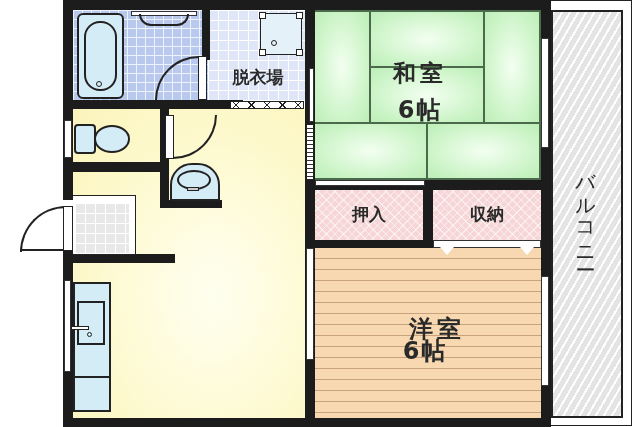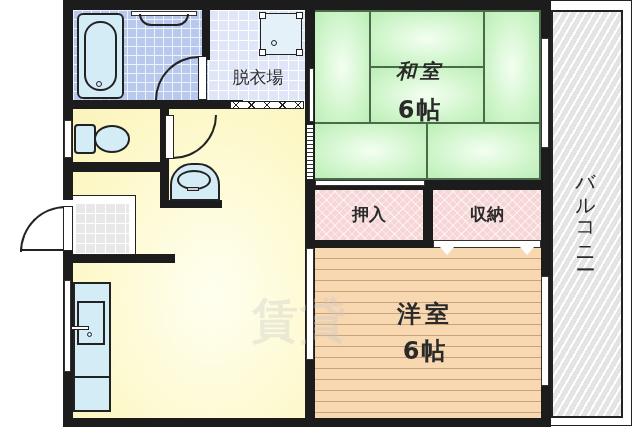--- a/index.html
+++ b/index.html
@@ -93,21 +93,21 @@
   <div class="abs" style="left:198px;top:56px;width:9px;height:44px;background:#fff;border:1.5px solid #222;"></div>
 
   <div class="fixture" style="left:260px;top:13px;width:42px;height:42px;background:#e4f1f8;border-width:1.5px;">
     <div class="abs" style="left:-2px;top:-2px;width:7px;height:7px;background:#fff;border:1.5px solid #222;"></div>
     <div class="abs" style="right:-2px;top:-2px;width:7px;height:7px;background:#fff;border:1.5px solid #222;"></div>
     <div class="abs" style="left:-2px;bottom:-2px;width:7px;height:7px;background:#fff;border:1.5px solid #222;"></div>
     <div class="abs" style="right:-2px;bottom:-2px;width:7px;height:7px;background:#fff;border:1.5px solid #222;"></div>
     <div class="abs" style="left:10px;top:26px;width:6px;height:6px;border:1.5px solid #222;border-radius:50%;"></div>
   </div>
 
-  <div class="label" style="left:218px;top:66px;width:80px;font-size:17px;font-weight:normal;">脱衣場</div>
+  <div class="label" style="left:218px;top:66px;width:80px;font-size:17px;font-weight:bold;">脱衣場</div>
 
   <div class="abs" style="left:230px;top:101px;width:74px;height:8px;background:#fff;
     background-image: repeating-linear-gradient(135deg, transparent 0 5px, #222 5px 6px, transparent 6px 11px), repeating-linear-gradient(45deg, transparent 0 5px, #222 5px 6px, transparent 6px 11px);
     border:1px solid #222;"></div>
 
   <div class="abs" style="left:74px;top:124px;width:22px;height:30px;background:#d4ecf6;border:2px solid #222;border-radius:4px;"></div>
   <div class="abs" style="left:94px;top:125px;width:36px;height:28px;background:#d4ecf6;border:2px solid #222;border-radius:50%;"></div>
   <div class="win" style="left:64px;top:120px;width:8px;height:38px;"></div>
 
   <div class="abs" style="left:165px;top:115px;width:9px;height:44px;background:#fff;border:1.5px solid #222;"></div>
@@ -127,38 +127,37 @@
 
   <div class="fixture" style="left:73px;top:282px;width:38px;height:130px;border-width:2px;">
     <div class="abs" style="left:2px;top:17px;width:28px;height:44px;border:2px solid #222;"></div>
     <div class="abs" style="left:-4px;top:42px;width:18px;height:4px;background:#fff;border:1.5px solid #222;"></div>
     <div class="abs" style="left:12px;top:48px;width:5px;height:5px;border:1.5px solid #222;border-radius:50%;"></div>
     <div class="abs" style="left:-2px;top:92px;width:38px;height:2px;background:#222;"></div>
   </div>
   <div class="win" style="left:64px;top:280px;width:7px;height:92px;"></div>
 
 
-  <div class="label" style="left:200px;top:290px;width:200px;font-size:46px;color:rgba(200,200,200,0.35);letter-spacing:2px;">賃貸</div>
 
-  <div class="label" style="left:380px;top:58px;width:80px;font-size:20px;letter-spacing:4px;font-style:italic;">和室</div>
+  <div class="label" style="left:380px;top:58px;width:80px;font-size:23px;letter-spacing:4px;">和室</div>
   <div class="label" style="left:380px;top:94px;width:80px;font-size:24px;letter-spacing:2px;">6帖</div>
 
   <div class="win" style="left:541px;top:38px;width:8px;height:110px;"></div>
   <div class="win" style="left:309px;top:68px;width:5px;height:54px;"></div>
   <div class="abs" style="left:306px;top:124px;width:8px;height:56px;background:#fff;border:1px solid #222;background-image:repeating-linear-gradient(180deg,#fff 0 3px,#333 3px 4px);"></div>
   <div class="win" style="left:315px;top:180px;width:110px;height:6px;"></div>
 
   <div class="label" style="left:315px;top:203px;width:108px;font-size:17px;">押入</div>
   <div class="label" style="left:433px;top:203px;width:108px;font-size:17px;">収納</div>
 
   <div class="win" style="left:433px;top:240px;width:108px;height:8px;"></div>
   <div class="abs" style="left:440px;top:247px;width:0;height:0;border-left:7px solid transparent;border-right:7px solid transparent;border-top:8px solid #fff;"></div>
   <div class="abs" style="left:520px;top:247px;width:0;height:0;border-left:7px solid transparent;border-right:7px solid transparent;border-top:8px solid #fff;"></div>
 
-  <div class="label" style="left:385px;top:298px;width:80px;font-size:24px;letter-spacing:4px;">洋室</div>
+  <div class="label" style="left:385px;top:313px;width:80px;font-size:24px;letter-spacing:4px;text-align:right;">洋室</div>
   <div class="label" style="left:385px;top:335px;width:80px;font-size:24px;letter-spacing:2px;">6帖</div>
 
   <div class="win" style="left:541px;top:276px;width:8px;height:110px;"></div>
   <div class="win" style="left:306px;top:248px;width:8px;height:112px;"></div>
 
   <div class="label" style="left:572px;top:160px;width:28px;font-size:20px;font-weight:normal;writing-mode:vertical-rl;text-orientation:upright;letter-spacing:2px;">バルコニー</div>
 
 </div>
 
 </body></html>

